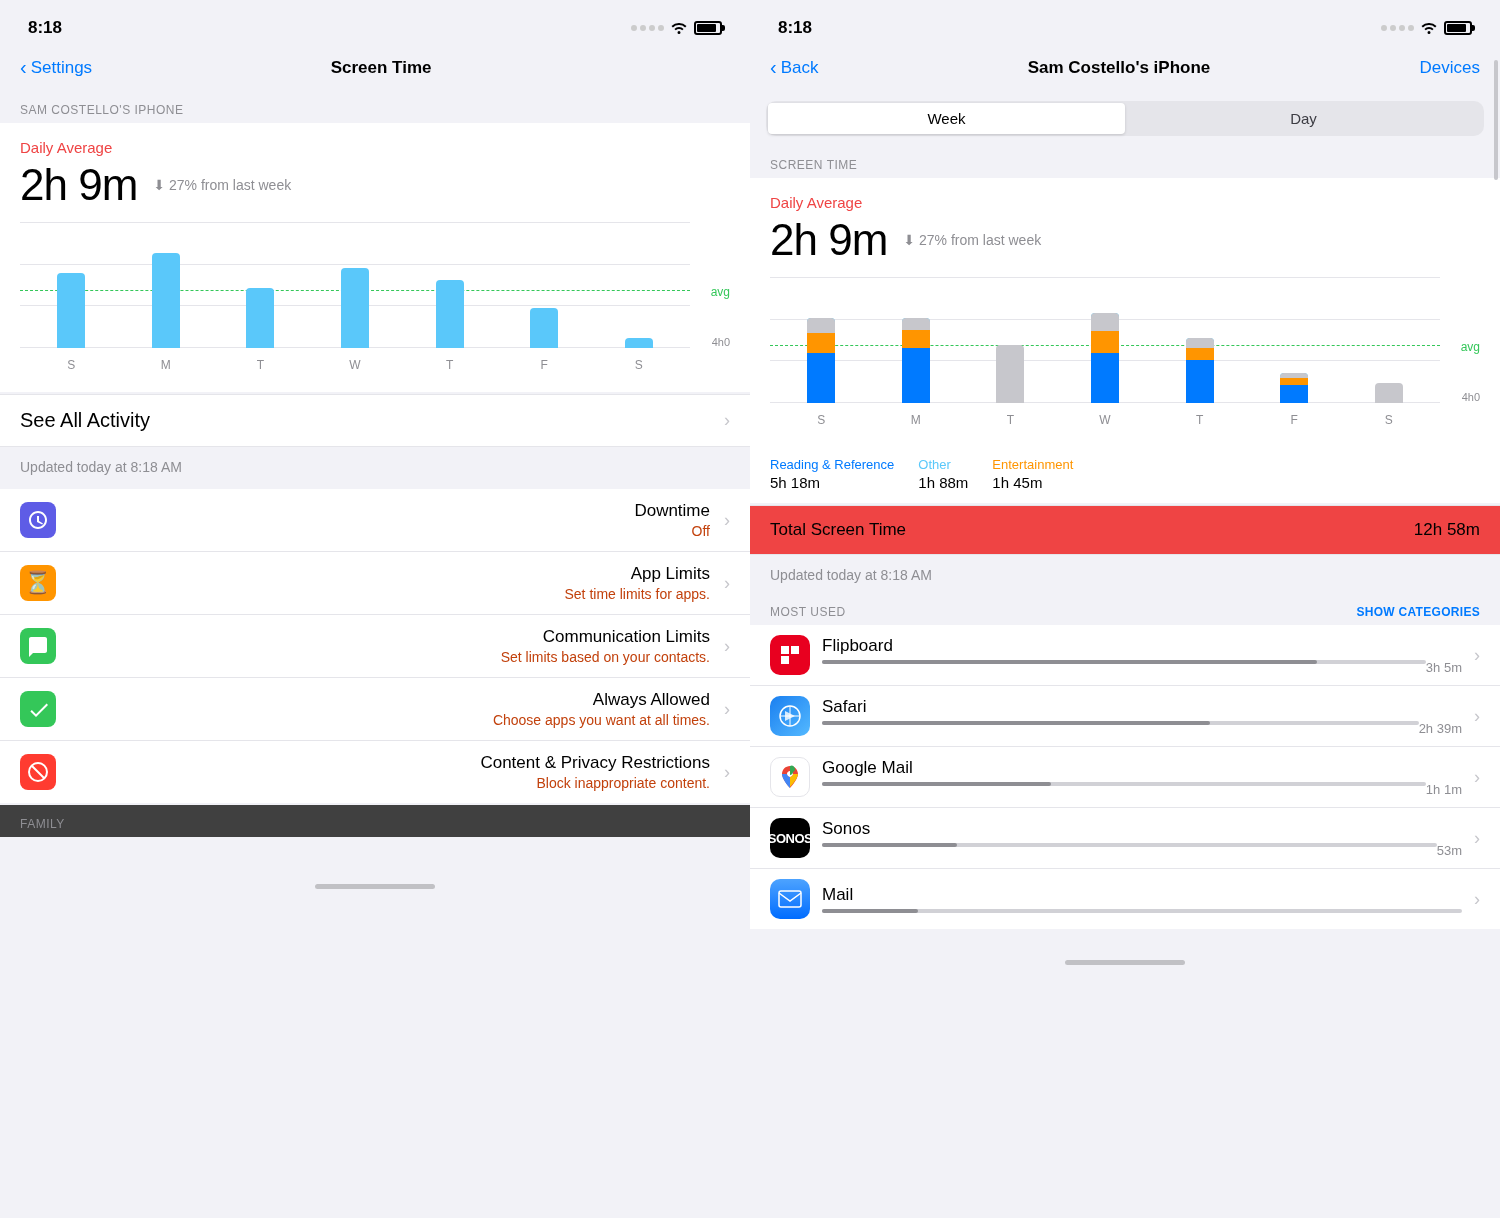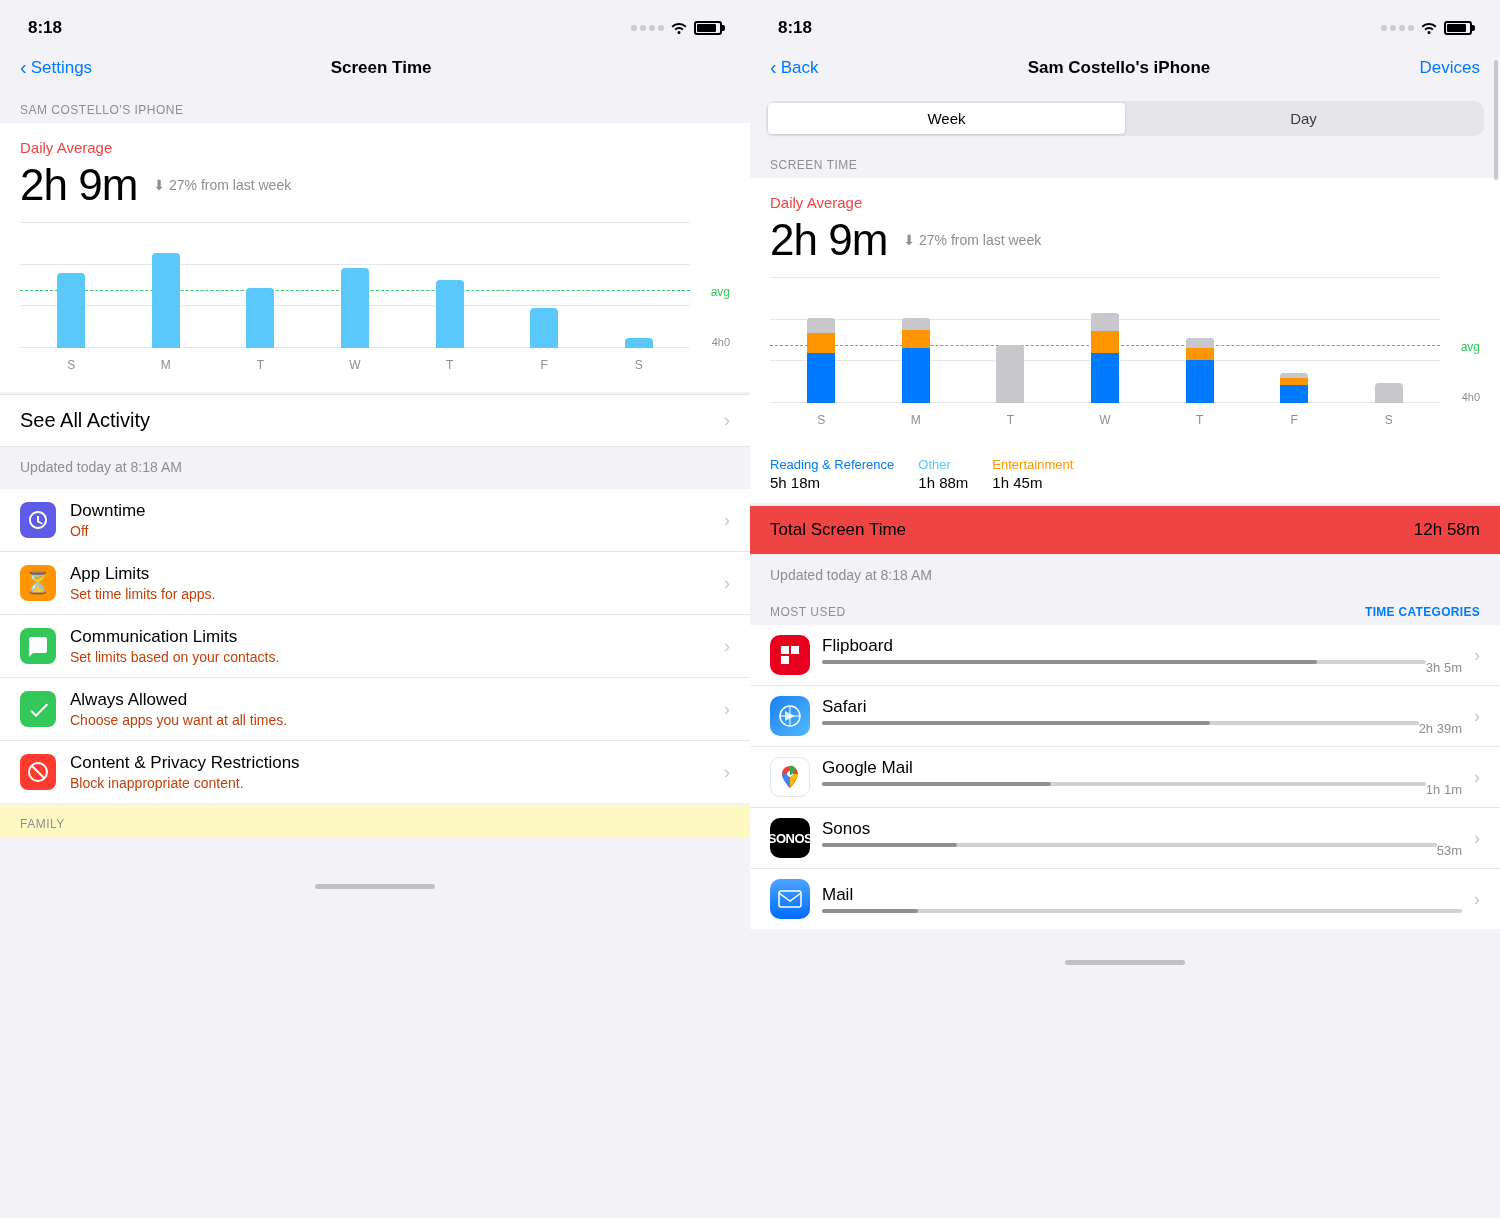--- a/index.html
+++ b/index.html
@@ -261,20 +261,21 @@
       background: #fff;
       margin-top: 2px;
     }
     .menu-item {
       display: flex;
       align-items: center;
       padding: 12px 20px;
       border-bottom: 1px solid #e5e5ea;
       gap: 14px;
       cursor: pointer;
+      text-align: right;
     }
     .menu-item:last-child { border-bottom: none; }
     .menu-icon {
       width: 36px; height: 36px;
       border-radius: 8px;
       display: flex; align-items: center; justify-content: center;
       font-size: 18px;
       flex-shrink: 0;
     }
     .menu-text { flex: 1; }
@@ -282,21 +283,21 @@
       font-size: 17px;
       color: #000;
       margin-bottom: 2px;
     }
     .menu-subtitle {
       font-size: 14px;
       color: #c2410c;
     }
     
     .family-section {
-      background: #fef9c3;
+      background: #404040;
       padding: 12px 20px 6px;
       margin-top: 2px;
     }
     .family-label {
       font-size: 12px;
       color: #8e8e93;
       text-transform: uppercase;
       letter-spacing: 0.5px;
       font-weight: 500;
     }
@@ -782,21 +783,21 @@
 
     <div class="total-screen-time mt2">
       <span class="total-label">Total Screen Time</span>
       <span class="total-value">12h 58m</span>
     </div>
 
     <div class="update-notice">Updated today at 8:18 AM</div>
 
     <div class="most-used-header">
       <span class="most-used-label">MOST USED</span>
-      <span class="show-categories">TIME CATEGORIES</span>
+      <span class="show-categories">SHOW CATEGORIES</span>
     </div>
 
     <div class="app-list">
 
       <div class="app-item">
         <div class="app-icon-img" style="background:#e8001f;">
           <svg width="26" height="26" viewBox="0 0 26 26" fill="white">
             <path d="M4 4h8v8H4zM4 14h8v8H4zM14 4h8v8H14z"></path>
           </svg>
         </div>

